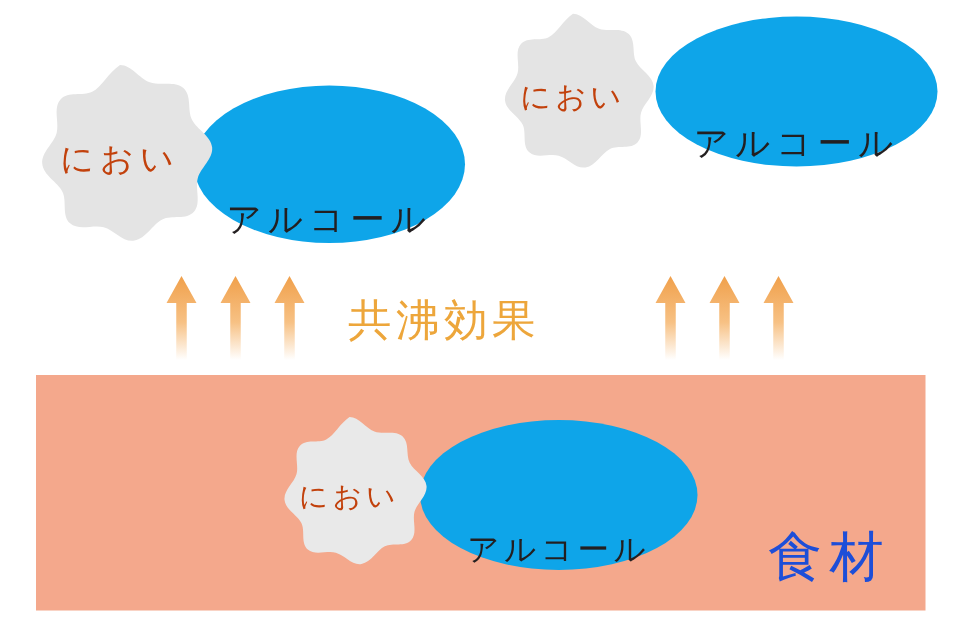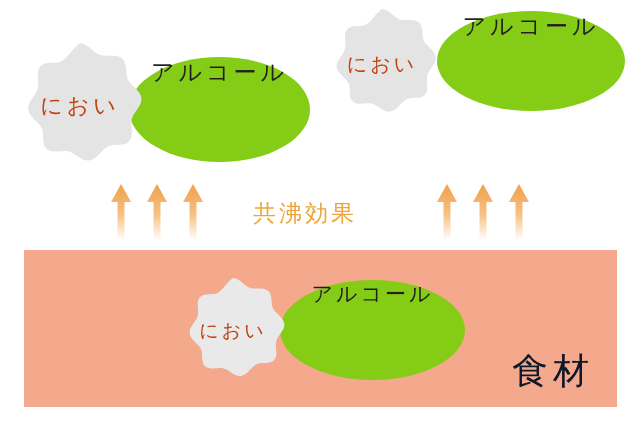--- a/index.html
+++ b/index.html
@@ -27,21 +27,21 @@
     width: 593px;
     height: 157px;
     background: #f4a88c;
   }
   .substrate-label {
     position: absolute;
     left: 512px;
     top: 347px;
     width: 100px;
     height: 48px;
-    color: #0f172a;
+    color: #1d4ed8;
     font-size: 36px;
     line-height: 48px;
     letter-spacing: 5px;
     white-space: nowrap;
     font-family: "Liberation Serif", "DejaVu Serif", serif;
   }
 
   
   .group { position: absolute; }
 
@@ -61,23 +61,23 @@
     position: relative;
     z-index: 2;
     color: #c2410c;
     white-space: nowrap;
     font-family: "Liberation Serif", "DejaVu Serif", serif;
   }
 
   .ellipse {
     position: absolute;
     border-radius: 50%;
-    background: #84cc16;
+    background: #0ea5e9;
     display: flex;
-    align-items: flex-start;
+    align-items: flex-end;
     justify-content: center;
   }
   .ellipse-label {
     color: #231f20;
     white-space: nowrap;
     font-family: "Liberation Serif", "DejaVu Serif", serif;
   }
 
   
   .g1 { left: 0; top: 0; }
@@ -103,25 +103,25 @@
   
   .arrow {
     position: absolute;
     width: 22px;
     height: 56px;
   }
 
   
   .effect-label {
     position: absolute;
-    left: 253px;
+    left: 232px;
     top: 197px;
     color: #ecа83c;
     color: #eda63b;
-    font-size: 23px;
+    font-size: 29px;
     line-height: 34px;
     letter-spacing: 3px;
     white-space: nowrap;
     font-family: "Liberation Serif", "DejaVu Serif", serif;
   }
 </style>
 </head>
 <body>
 
 <div id="canvas">

